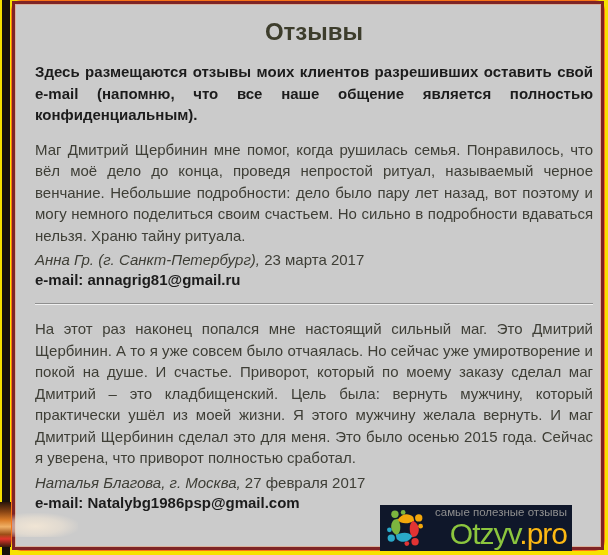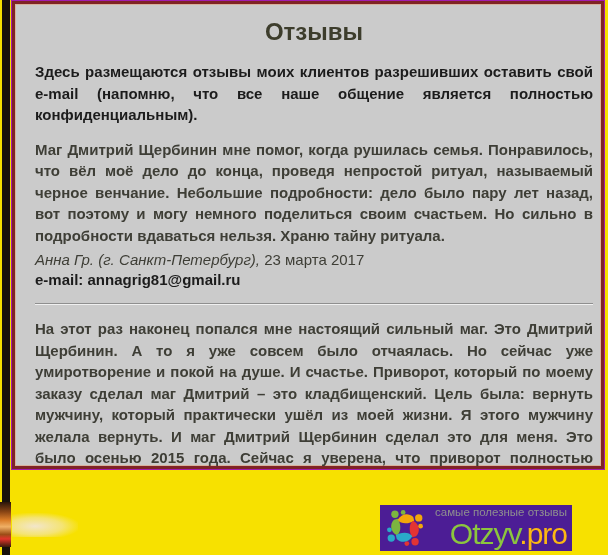--- a/index.html
+++ b/index.html
@@ -7,55 +7,55 @@
     width:608px;height:555px;position:relative;overflow:hidden;
     background:#f7e100;
     font-family:"Liberation Sans", sans-serif;
   }
   
   .left-band{position:absolute;left:2px;top:0;width:8px;height:555px;background:#18120b;}
   
   .flame{position:absolute;left:0;top:502px;width:11px;height:45px;
     background:linear-gradient(180deg,#2b150a 0%,#8a4514 22%,#d97c28 40%,#efb066 55%,#9c4d16 72%,#e2342c 82%,#3a1c0b 100%);}
   
-  .photo-frame{position:absolute;left:11px;top:0;width:594px;height:470px;background:#a21caf;}
+  .photo-frame{position:absolute;left:11px;top:0;width:594px;height:551px;background:#f97316;border-radius:10px;}
   .photo-red{position:absolute;left:1px;top:1px;right:1px;bottom:1px;background:#7f2425;}
   .content{
     position:absolute;left:3px;top:3px;right:3px;bottom:3px;
     background:#cbcbcb;box-shadow:inset 0 0 0 1px #d9b19c;
     padding:10px 8px 0 20px;box-sizing:border-box;overflow:hidden;
   }
   h1.title{
     font-size:24px;line-height:26px;font-weight:bold;color:#3d3d2c;
     text-align:center;margin:5px 0 16px 0;
   }
   .intro{
     font-size:15px;line-height:21.5px;font-weight:bold;color:#1c1c1c;
     text-align:justify;margin:0;
   }
   .review-text{
     font-size:15px;line-height:21.5px;color:#3e3e36;
-    text-align:justify;margin:13px 0 0 0;font-weight:bold;
+    text-align:justify;margin:13px 0 0 0;
   }
   .review-text.second{}
   .sig{font-size:15px;line-height:19px;color:#3e3e36;margin:4px 0 0 0;}
   .sig .it{font-style:italic;text-align:right;}
   .email{font-size:15px;line-height:19px;font-weight:bold;color:#1c1c1c;margin:1px 0 0 0;}
   hr.divider{
     border:none;height:0;
     border-top:1px solid #8f8f8f;border-bottom:1px solid #f0f0f0;
     margin:14px 0 0 0;
   }
   
   .smudge{position:absolute;left:12px;top:513px;width:66px;height:24px;pointer-events:none;
     background:radial-gradient(ellipse at 35% 55%, rgba(242,230,213,0.95) 0%, rgba(242,230,213,0.55) 45%, rgba(242,230,213,0) 75%);}
   
   .watermark{
     position:absolute;left:380px;top:505px;width:192px;height:46px;
-    background:#4c1d95;display:flex;align-items:flex-start;z-index:6;
+    background:#0f172a;display:flex;align-items:flex-start;z-index:6;
   }
   .wm-icon{flex:0 0 auto;margin:1px 0 0 3px;}
   .wm-col{flex:1;display:flex;flex-direction:column;align-items:flex-end;padding-right:5px;}
   .wm-tagline{font-size:11.5px;line-height:13px;color:#8f8f8f;margin-top:1px;white-space:nowrap;}
   .wm-brand{font-size:30px;line-height:29px;font-weight:normal;letter-spacing:-1px;white-space:nowrap;}
   .wm-brand .g{color:#8cc63e;}
   .wm-brand .y{color:#fcb813;}
 </style>
 </head>
 <body>

